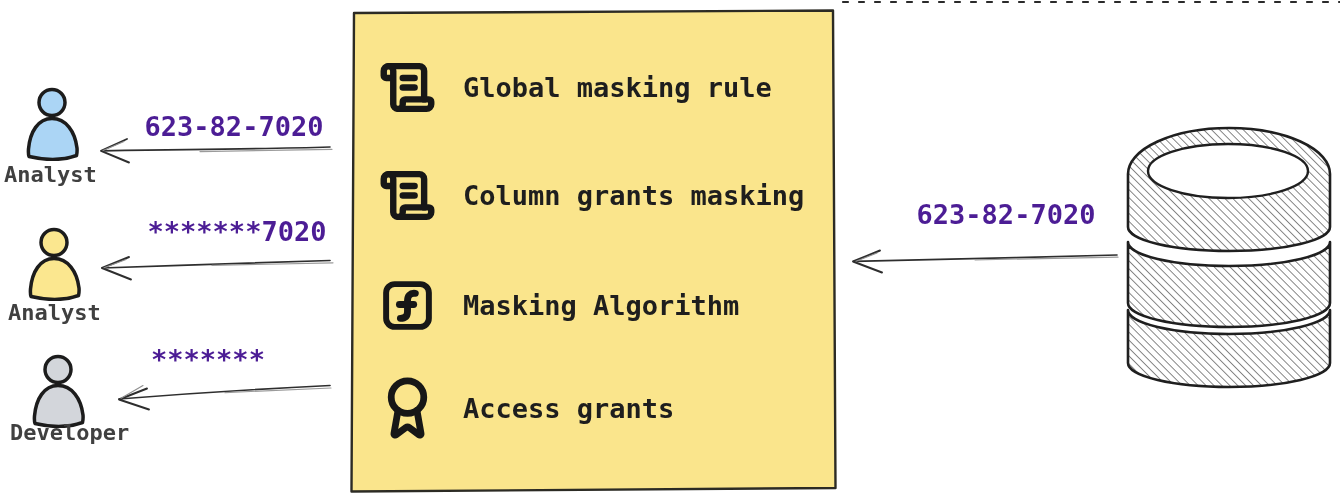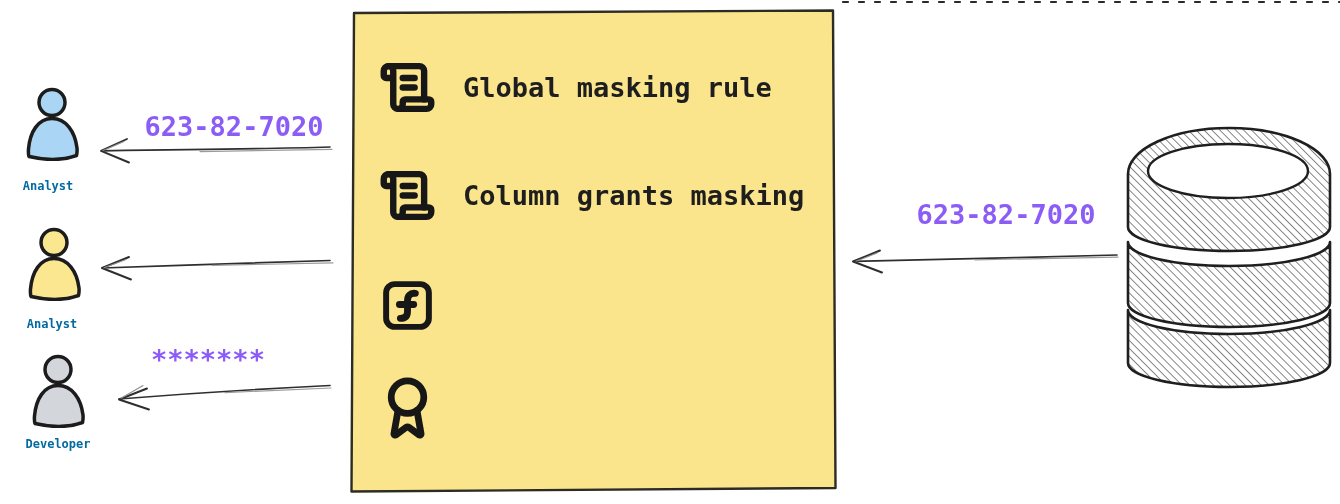--- a/index.html
+++ b/index.html
@@ -10,28 +10,28 @@
     overflow:hidden;
     font-family:"DejaVu Sans Mono","Liberation Mono",monospace;
     color:#1d1d1d;
   }
   .layer{position:absolute;left:0;top:0;width:1340px;height:504px;pointer-events:none;}
 
   
   .persona-icon{position:absolute;}
   .persona-label{
     position:absolute;
-    font-size:12px;font-weight:bold;color:#0369a1;
-    text-align:center;white-space:nowrap;margin-top:17px;
+    font-size:22px;font-weight:bold;color:#404040;
+    text-align:center;white-space:nowrap;
   }
 
   
   .mask-value{
     position:absolute;width:212px;
-    font-size:27px;font-weight:bold;color:#8b5cf6;
+    font-size:27px;font-weight:bold;color:#4c1d95;
     text-align:center;white-space:nowrap;letter-spacing:0px;
   }
 
   
   .rule-box{position:absolute;left:349px;top:8px;width:489px;height:486px;}
   .rule-box .box-bg{position:absolute;left:0;top:0;width:100%;height:100%;}
   .rule-row{
     position:absolute;left:30px;right:16px;height:60px;
     display:flex;align-items:center;gap:27px;
   }
@@ -92,20 +92,21 @@
   </svg>
   <div class="persona-label" style="left:8px;top:300px;width:88px">Analyst</div>
 
   <svg class="persona-icon" style="left:32px;top:354px" width="54" height="74" viewBox="0 0 108 148" stroke="#1c1c1c" stroke-width="7" stroke-linejoin="round">
     <circle cx="52" cy="31" r="26" fill="#D3D6DB"></circle>
     <path d="M52 63 C24 63 8 90 5 124 C4.5 131 5 136 6 139 C40 147 76 146 101 137 C102 133 102.5 128 102 122 C98 89 80 63 52 63 Z" fill="#D3D6DB"></path>
   </svg>
   <div class="persona-label" style="left:10px;top:420px;width:96px">Developer</div>
 
   <div class="mask-value" style="left:128px;top:111px">623-82-7020</div>
+  <div class="mask-value" style="left:131px;top:216px">*******7020</div>
   <div class="mask-value" style="left:102px;top:344px">*******</div>
   <div class="mask-value" style="left:900px;top:199px">623-82-7020</div>
 
   <div class="rule-box">
     <svg class="box-bg" viewBox="0 0 489 486" preserveAspectRatio="none">
       <path d="M5 5 L484 2.5 L486.5 480 L2.5 483.5 Z" stroke="#2c2b24" stroke-width="2.4" stroke-linejoin="round" fill="#FAE58C"></path>
     </svg>
 
     <div class="rule-row" style="top:49px">
       <svg class="row-icon" width="57" height="57" viewBox="0 0 24 24" fill="none" stroke="currentColor" stroke-width="2.7" stroke-linecap="round" stroke-linejoin="round">
@@ -126,27 +127,29 @@
       </svg>
       <span class="row-label">Column grants masking</span>
     </div>
 
     <div class="rule-row" style="top:267px">
       <svg class="row-icon" width="57" height="57" viewBox="0 0 24 24" fill="none" stroke="currentColor" stroke-width="2.5" stroke-linecap="round" stroke-linejoin="round">
         <rect width="18" height="18" x="3" y="3" rx="3.6"></rect>
         <path d="M9 17.4c2.2 0 3-1.1 3-3V10c0-2 1-3.4 3.3-3.1" stroke-width="2.9"></path>
         <path d="M8.6 11.6h6" stroke-width="2.9"></path>
       </svg>
+      <span class="row-label">Masking Algorithm</span>
     </div>
 
     <div class="rule-row" style="top:366px;height:68px">
       <svg class="row-icon" width="57" height="68" viewBox="1.5 -0.5 21 25" fill="none" stroke="currentColor" stroke-width="2.5" stroke-linecap="round" stroke-linejoin="round">
         <circle cx="12" cy="8" r="6"></circle>
         <path d="m15.477 12.89 1.515 8.526a.5.5 0 0 1-.81.47l-3.58-2.687a1 1 0 0 0-1.197 0l-3.586 2.686a.5.5 0 0 1-.81-.469l1.514-8.526"></path>
       </svg>
+      <span class="row-label">Access grants</span>
     </div>
   </div>
 
   <svg class="db-icon" width="206" height="268" viewBox="0 0 206 268">
     <defs>
       <pattern id="hatch" patternUnits="userSpaceOnUse" width="5.6" height="5.6" patternTransform="rotate(-45)">
         <line x1="0" y1="0" x2="0" y2="5.6" stroke="#4f4f4f" stroke-width="1.35"></line>
       </pattern>
     </defs>
     <g stroke="#1f1f1f" stroke-width="2.6" stroke-linejoin="round">

